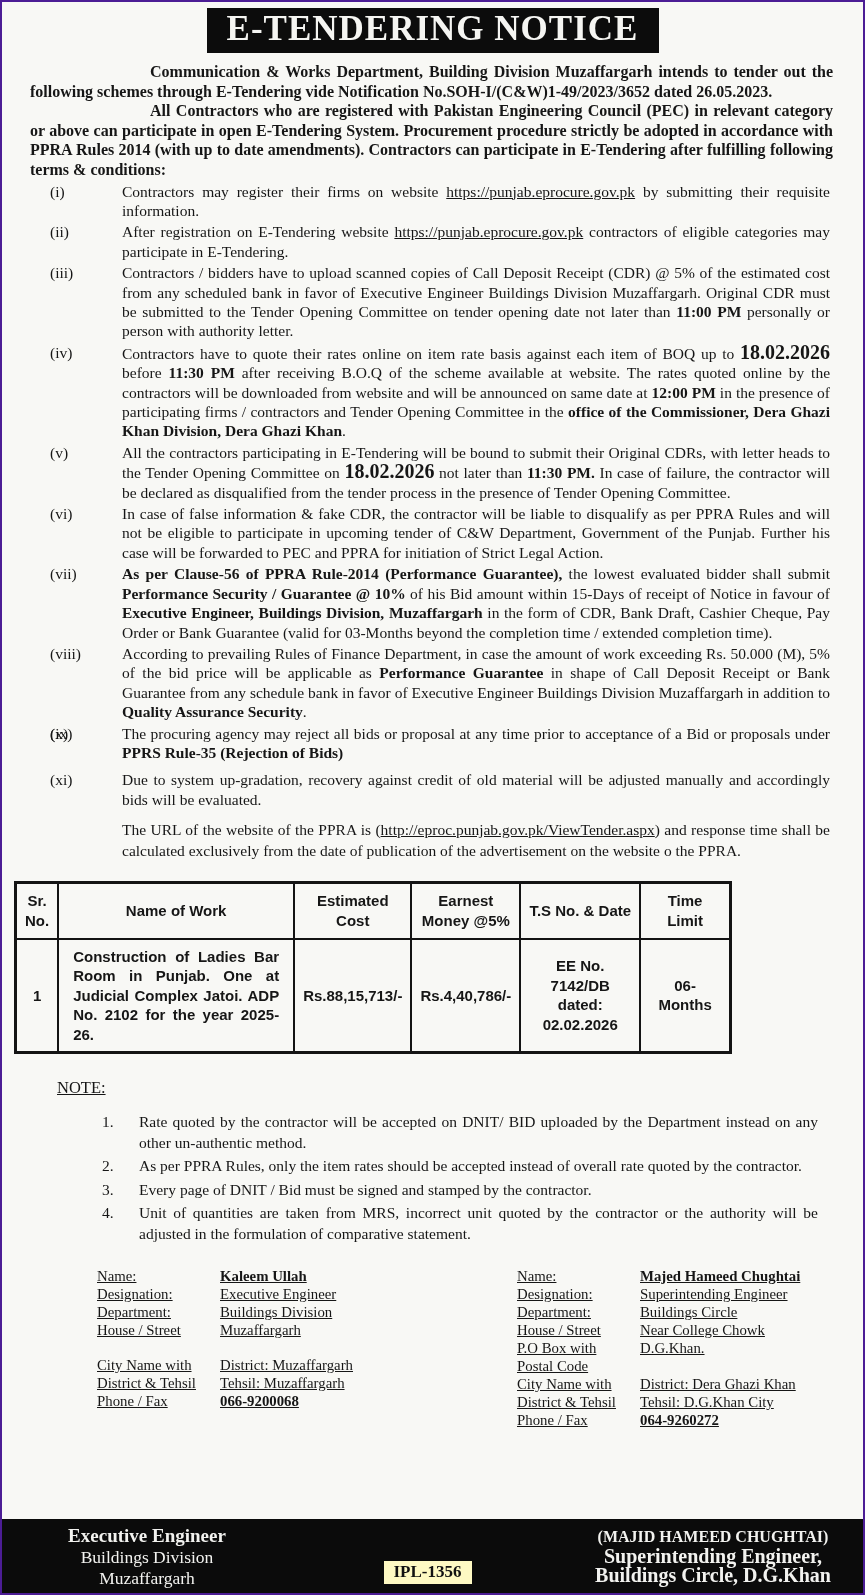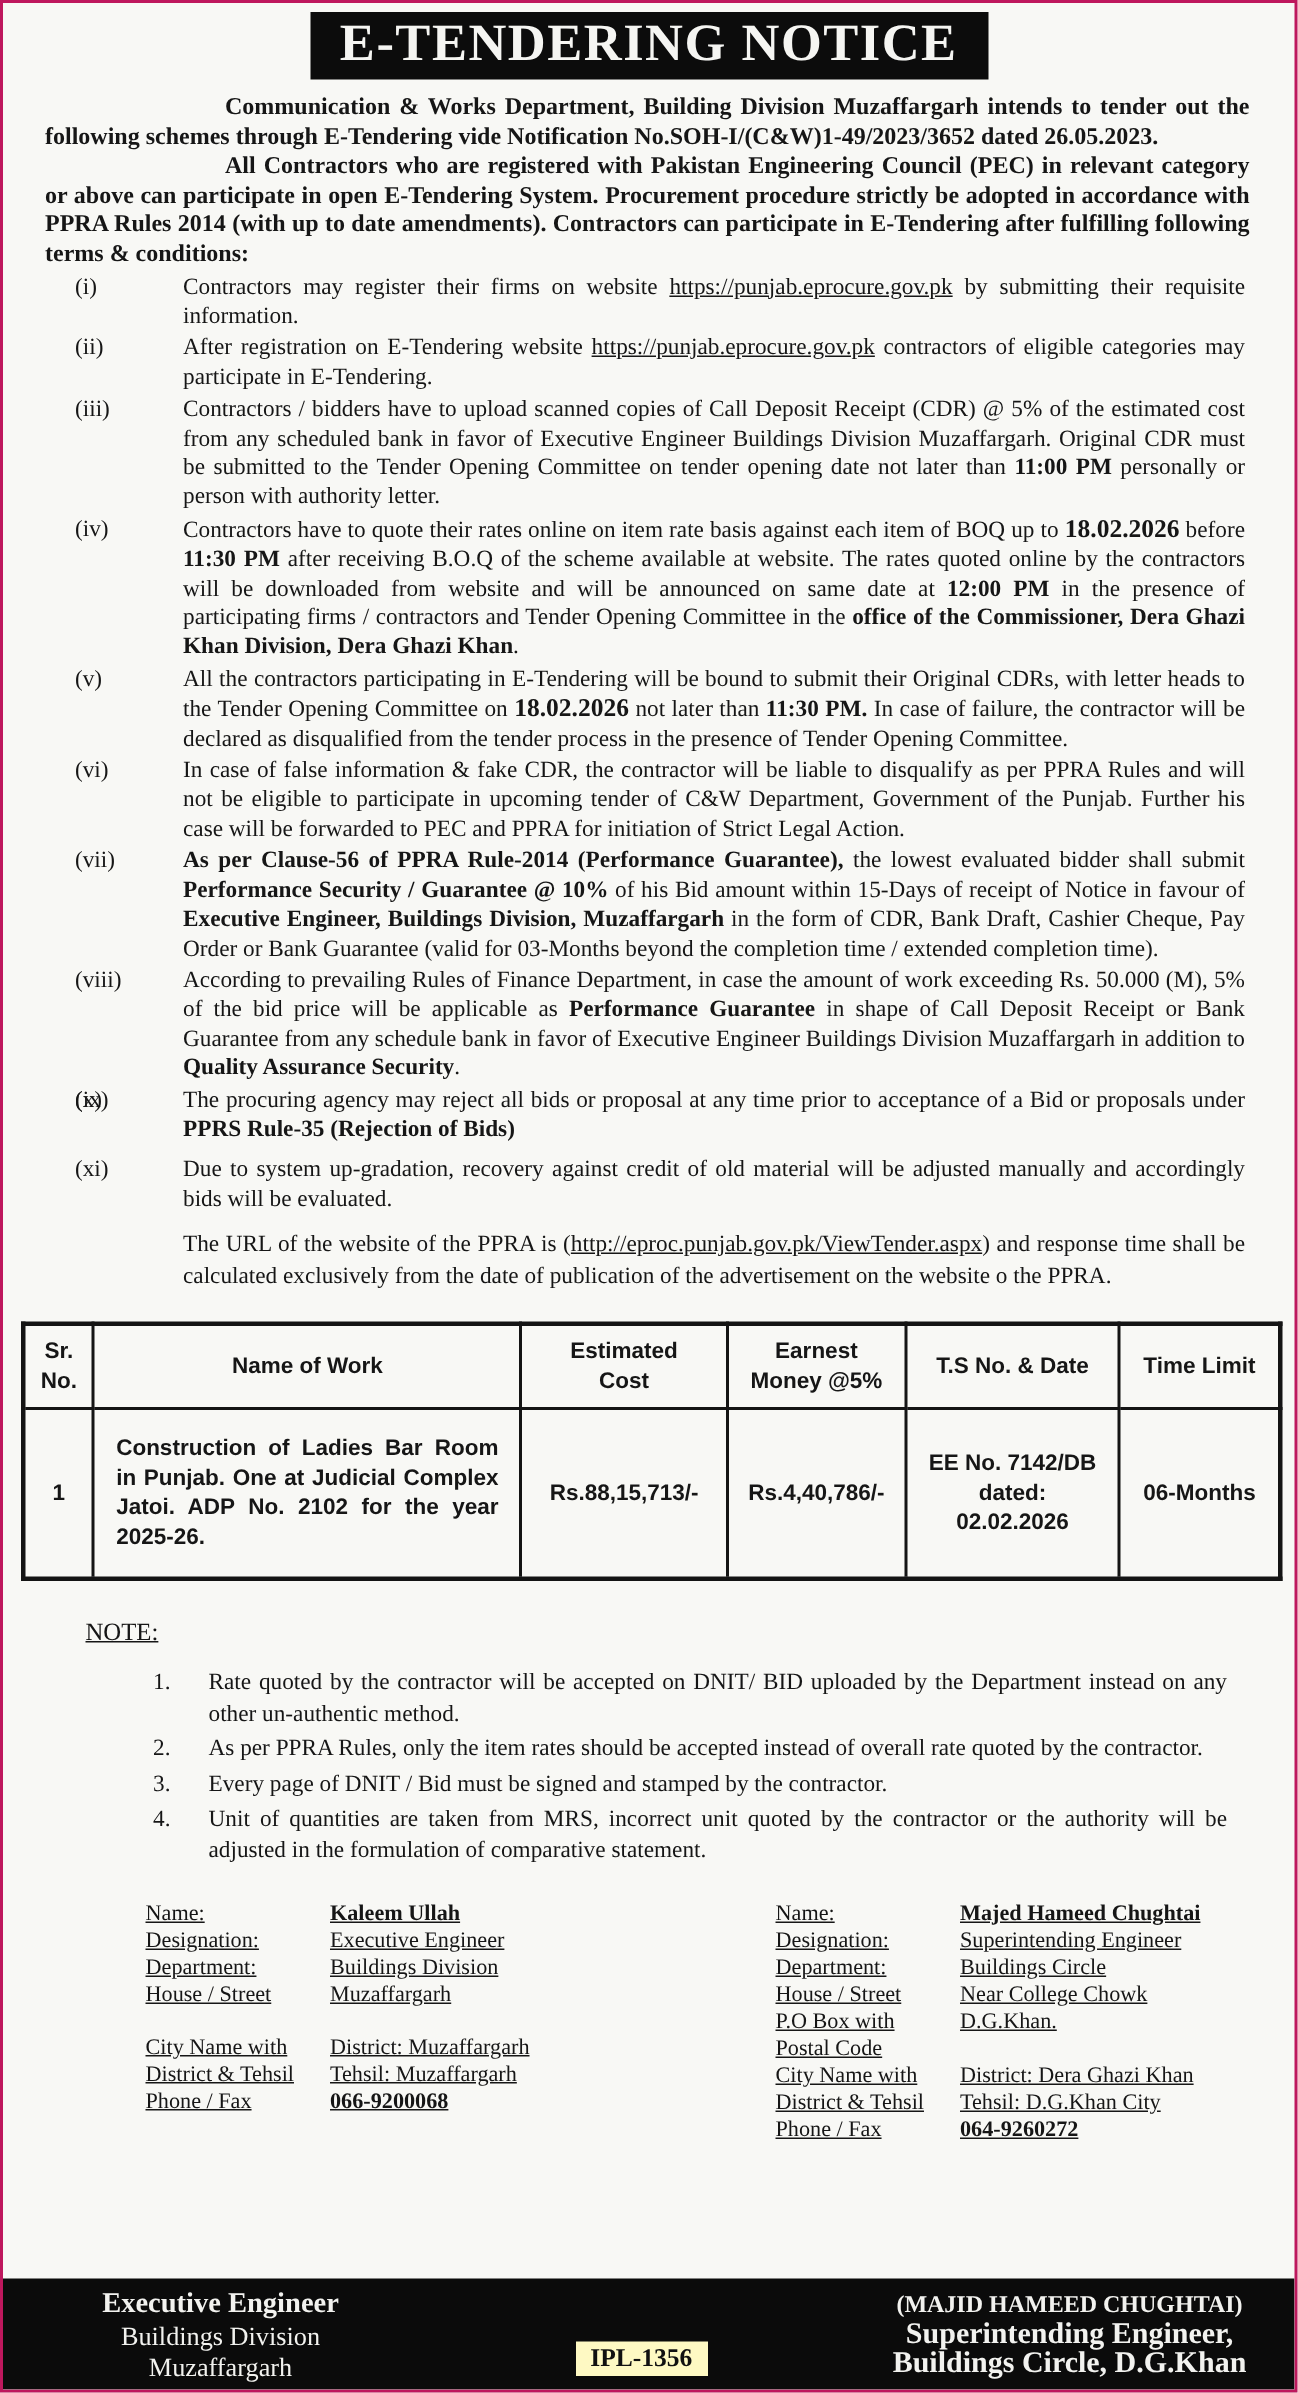--- a/index.html
+++ b/index.html
@@ -7,21 +7,21 @@
     width:865px;height:1595px;
     background:#e9e9e6;
     font-family:"Liberation Serif","DejaVu Serif",serif;
     color:#161616;
   }
   .page{
     position:relative;
     width:865px;height:1595px;
     box-sizing:border-box;
     background:#f8f8f5;
-    border:2px solid #be185d;
+    border:2px solid #4c1d95;
     overflow:hidden;
   }
   
   .title-bar{
     width:452px;
     margin:6px auto 0;
     background:#0c0c0c;
     color:#f5f5f2;
     text-align:center;
     font-weight:bold;
@@ -49,32 +49,32 @@
     font-size:15.5px;
     line-height:19.4px;
   }
   .term-num{
     position:absolute;left:20px;top:0;
     font-size:15.5px;
   }
   .term:nth-child(11){margin-top:8px;}
   .b{font-weight:bold;}
   .u{text-decoration:underline;}
-  .big{font-weight:bold;font-size:17px;}
+  .big{font-weight:bold;font-size:20px;}
   
   .url-para{
     margin:10px 33px 0 120px;
     text-align:justify;
     font-size:15.5px;
     line-height:21px;
   }
   
   table.work{
     margin:20px 12px 0 12px;
-    width:841px;
+    width:718px;
     border-collapse:collapse;
     border:3px solid #141414;
     font-family:"Liberation Sans","DejaVu Sans",sans-serif;
   }
   table.work th,table.work td{
     border:2px solid #141414;
     font-weight:bold;
     font-size:15px;
     padding:4px 8px;
     text-align:center;

